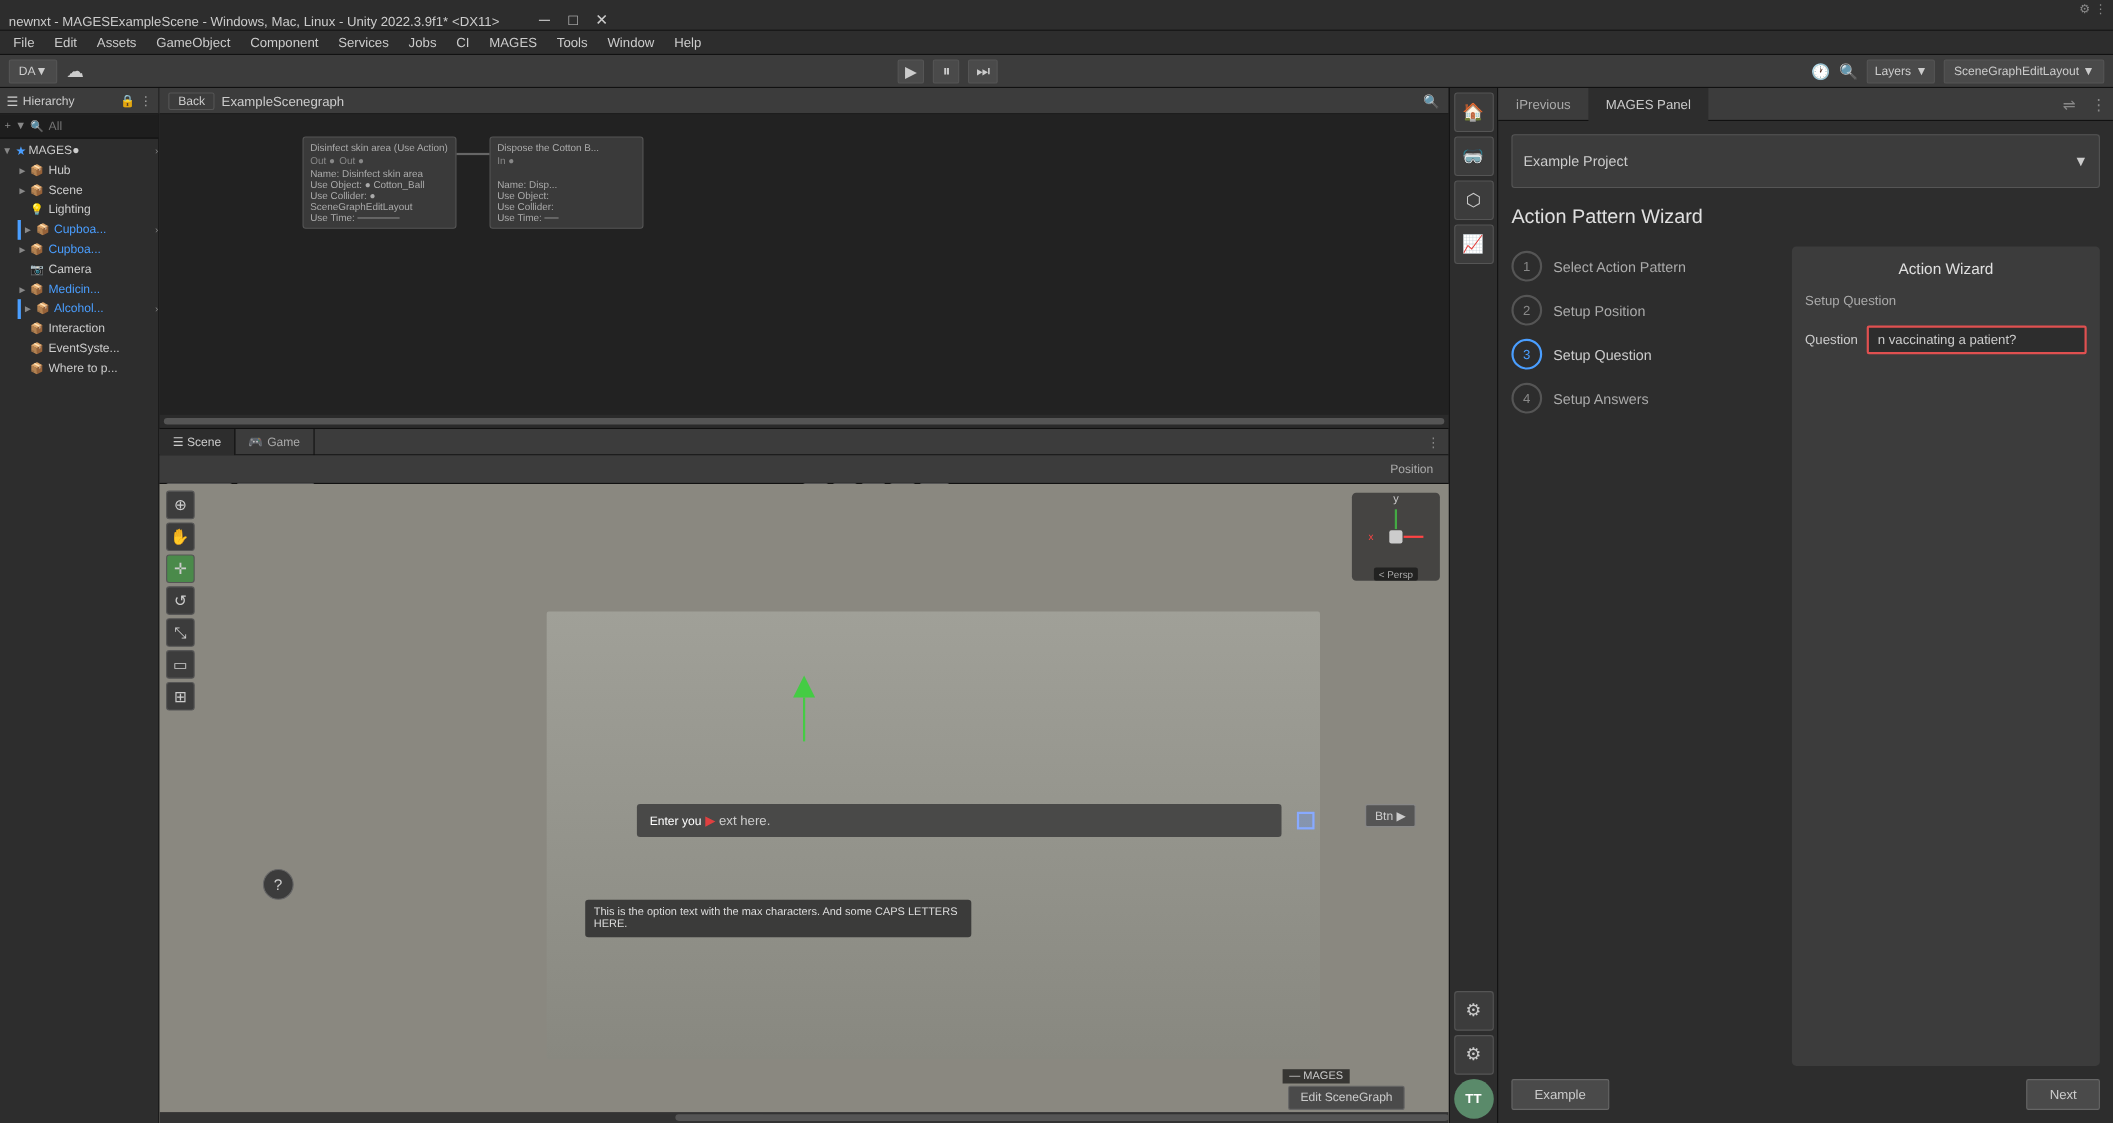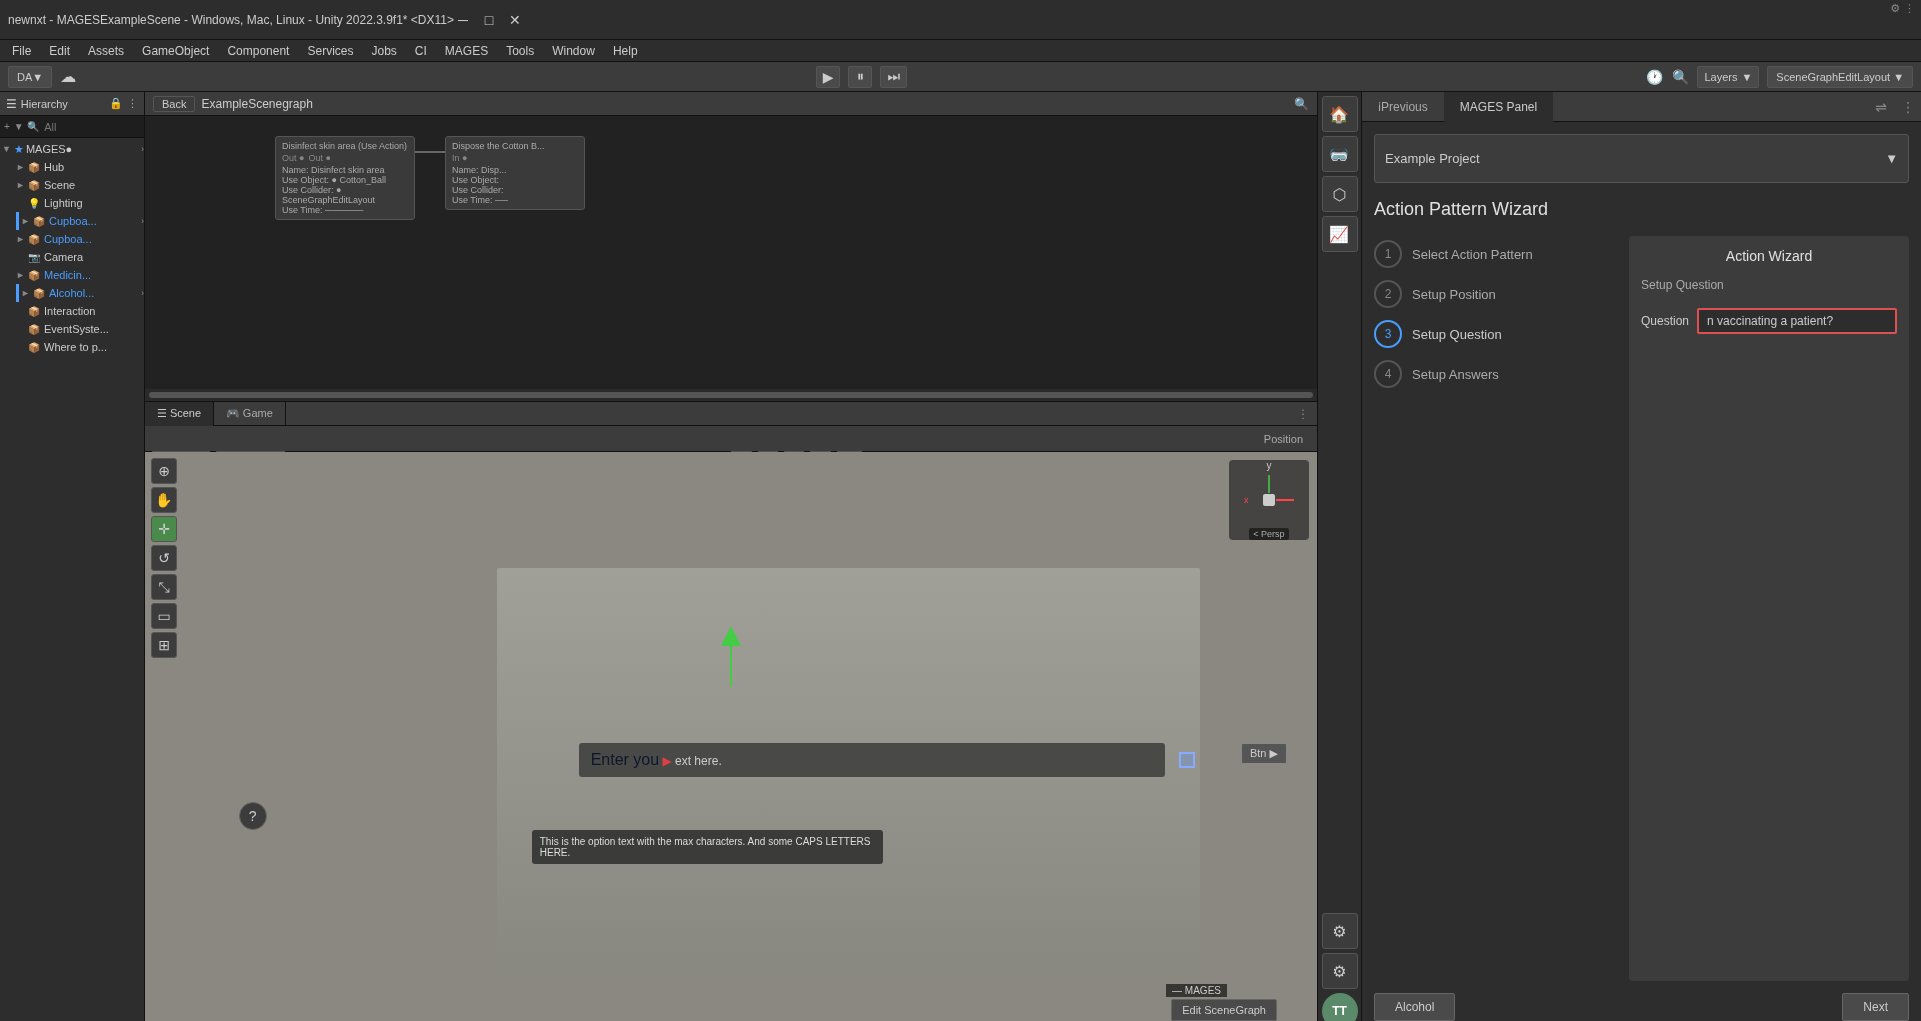--- a/index.html
+++ b/index.html
@@ -1,19 +1,19 @@
 <!DOCTYPE html>
 <html><head>
   <meta charset="utf-8">
   <style>
     * { box-sizing: border-box; margin: 0; padding: 0; }
     body { font-family: 'Segoe UI', Arial, sans-serif; font-size: 12px; background: #1e1e1e; color: #ccc; overflow: hidden; width: 1921px; height: 1021px; }
 
     
-    #title-bar { background: #2d2d2d; height: 40px; display: flex; align-items: center; padding: 0 8px; font-size: 12px; color: #ccc; border-bottom: 1px solid #111; }
+    #title-bar { background: #2d2d2d; height: 28px; display: flex; align-items: flex-end; padding: 0 8px; font-size: 12px; color: #ccc; border-bottom: 1px solid #111; gap: 32px; }
     #title-bar .win-controls { display: flex; gap: 8px; }
     #title-bar .win-btn { width: 18px; height: 18px; border: none; background: none; color: #ccc; cursor: pointer; font-size: 14px; display: flex; align-items: center; justify-content: center; }
 
     
     #menu-bar { background: #2d2d2d; height: 22px; display: flex; align-items: center; padding: 0 4px; border-bottom: 1px solid #111; gap: 2px; }
     .menu-item { padding: 2px 8px; cursor: pointer; font-size: 12px; color: #ccc; }
 
     
     #toolbar { background: #3c3c3c; height: 30px; display: flex; align-items: center; padding: 0 8px; border-bottom: 1px solid #111; gap: 8px; }
     .toolbar-btn { background: #4a4a4a; border: 1px solid #555; color: #ccc; padding: 2px 8px; cursor: pointer; font-size: 11px; border-radius: 2px; height: 22px; display: flex; align-items: center; }
@@ -243,21 +243,21 @@
             <span style="color:#888;">Out ●</span>
             <span style="color:#888;">Out ●</span>
           </div>
           <div style="font-size:9px;color:#aaa;">Name: Disinfect skin area</div>
           <div style="font-size:9px;color:#aaa;">Use Object: ● Cotton_Ball</div>
           <div style="font-size:9px;color:#aaa;">Use Collider: ● SceneGraphEditLayout</div>
           <div style="font-size:9px;color:#aaa;">Use Time: ──────</div>
         </div>
         <div style="position:absolute;left:300px;top:20px;width:140px;background:#3a3a3a;border:1px solid #555;border-radius:3px;font-size:10px;padding:4px 6px;">
           <div style="font-size:9px;color:#aaa;margin-bottom:2px;">Dispose the Cotton B...</div>
-          <div style="font-size:9px;color:#888;margin-bottom:2px;">In ●</div>
+          <div style="font-size:9px;color:#888;margin-bottom:12px;">In ●</div>
           <div style="font-size:9px;color:#aaa;">Name: Disp...</div>
           <div style="font-size:9px;color:#aaa;">Use Object:</div>
           <div style="font-size:9px;color:#aaa;">Use Collider:</div>
           <div style="font-size:9px;color:#aaa;">Use Time: ──</div>
         </div>
 
         <div style="position:absolute;left:270px;top:35px;width:30px;height:2px;background:#666;"></div>
 
         <div style="position:absolute;bottom:0;left:0;right:0;height:12px;background:#2a2a2a;display:flex;align-items:center;padding:0 4px;">
           <div style="height:6px;background:#555;border-radius:3px;flex:1;"></div>
@@ -308,21 +308,21 @@
         </div>
 
         <div style="position:absolute;left:30%;top:20%;right:10%;bottom:10%;background:linear-gradient(to bottom, #a0a098, #888880);border-radius:2px;"></div>
 
         <div style="position:absolute;left:50%;top:30%;transform:translateX(-50%);">
           <div style="width:0;height:0;border-left:10px solid transparent;border-right:10px solid transparent;border-bottom:20px solid #44cc44;"></div>
           <div style="width:2px;height:40px;background:#44cc44;margin:0 auto;"></div>
         </div>
 
         <div style="position:absolute;left:37%;top:50%;width:50%;background:rgba(60,60,60,0.85);padding:8px 12px;border-radius:3px;">
-          <span style="color:#0f172a;font-size:16px;">Enter you</span>
+          <span style="color:#ffffff;font-size:11px;">Enter you</span>
           <span style="color:#e04040;font-size:12px;">▶</span>
           <span style="color:#ccc;font-size:12px;">ext here.</span>
           
           <div style="position:absolute;right:-30px;top:50%;transform:translateY(-50%);width:16px;height:16px;border:2px solid #88aaff;background:rgba(100,150,255,0.3);"></div>
         </div>
 
         <div style="position:absolute;left:33%;top:65%;width:30%;background:rgba(50,50,50,0.9);padding:6px 8px;border-radius:3px;">
           <div style="font-size:10px;color:#ddd;">This is the option text with the max characters. And some CAPS LETTERS HERE.</div>
         </div>
 
@@ -400,19 +400,19 @@
           <div class="wizard-right-title">Action Wizard</div>
           <div class="setup-section-title">Setup Question</div>
           <div class="question-field">
             <span class="question-label">Question</span>
             <input class="question-input" type="text" value="n vaccinating a patient?" style="">
           </div>
         </div>
       </div>
 
       <div class="wizard-footer">
-        <button class="wiz-btn">Alcohol</button>
+        <button class="wiz-btn">Example</button>
         <button class="wiz-btn">Next</button>
       </div>
     </div>
   </div>
 
 </div>
 
 </body></html>

